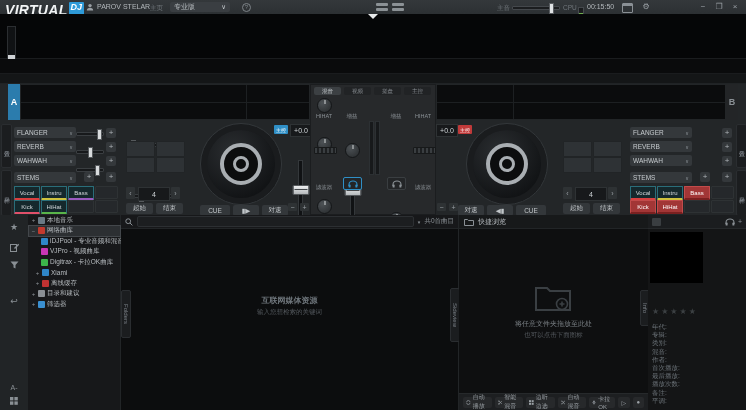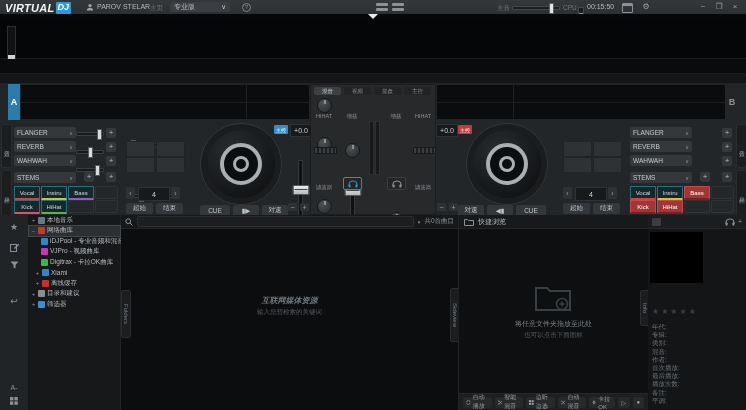--- a/index.html
+++ b/index.html
@@ -5,21 +5,21 @@
   html,body{margin:0;padding:0;background:#111;}
   #app{position:relative;width:746px;height:410px;background:#232628;overflow:hidden;
        font-family:"Liberation Sans","DejaVu Sans",sans-serif;color:#c3c8cb;
        -webkit-font-smoothing:antialiased;}
   .a{position:absolute;}
   .tx{white-space:nowrap;}
 
   
   #titlebar{left:0;top:0;width:746px;height:14px;background:linear-gradient(#34383b,#2c3033);
             border-bottom:1px solid #17181a;}
-  .logo-virtual{font-style:italic;font-weight:bold;font-size:11px;color:#f2f4f5;letter-spacing:.3px;}
+  .logo-virtual{font-style:italic;font-weight:bold;font-size:14px;color:#f2f4f5;letter-spacing:.3px;}
   .logo-dj{font-style:italic;font-weight:bold;font-size:9px;color:#fff;background:#2e9ad8;
            padding:0 2px;border-radius:1px;margin-left:1px;}
   .tb-text{font-size:7px;color:#b3b8bc;}
   .tb-dim{font-size:6.5px;color:#6f757a;}
   .tb-btn{font-size:7px;color:#b3b8bc;background:#3a3e42;border-radius:2px;padding:0 4px;height:10px;
           display:flex;align-items:center;gap:3px;}
   .htrack{height:2px;background:#1b1d1f;border:1px solid #44484c;border-radius:1px;position:relative;}
   .hhandle{position:absolute;top:-4px;width:3px;height:9px;background:#dfe2e4;border:1px solid #5a5e62;}
   .winbtn{font-size:8px;color:#9aa0a5;width:12px;text-align:center;}
   .layout-ic{width:12px;height:8px;display:flex;flex-direction:column;justify-content:space-between;}
@@ -538,21 +538,21 @@
   <div class="a" style="left:121px;top:215px;width:337px;height:195px;background:#0c0d0e;border-right:1px solid #222527;">
     <div class="searchbar" style="height:13px;">
       <svg width="8" height="8" viewBox="0 0 8 8">
           <circle cx="3.2" cy="3.2" r="2.4" fill="none" stroke="#8a9095" stroke-width="1"></circle>
           <path d="M5 5l2.4 2.4" stroke="#8a9095" stroke-width="1"></path>
         </svg>
       <div class="searchbox"></div>
       <span style="font-size:5px;color:#8a9095;">▾</span>
       <span class="tx" style="font-size:6.5px;color:#8a9095;">共0首曲目</span>
     </div>
-    <div class="ghost-title" style="position:absolute;left:0;right:0;top:80px;font-style:italic;">互联网媒体资源</div>
+    <div class="ghost-title" style="position:absolute;left:0;right:0;top:80px;">互联网媒体资源</div>
     <div class="ghost-sub" style="position:absolute;left:0;right:0;top:93px;">输入您想检索的关键词</div>
   </div>
   <div class="a sidetab latin" style="left:121px;top:290px;width:8px;height:46px;">
     <span>Folders</span>
   </div>
   <div class="a sidetab latin" style="left:450px;top:288px;width:8px;height:52px;">
     <span>Sideview</span>
   </div>
 
   <div class="a" style="left:459px;top:215px;width:189px;height:195px;background:#0e0f10;border-right:1px solid #222527;">

